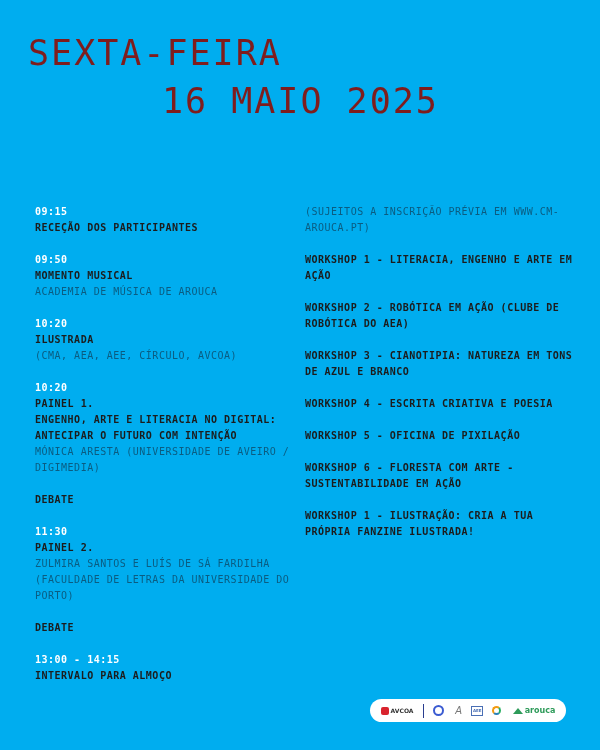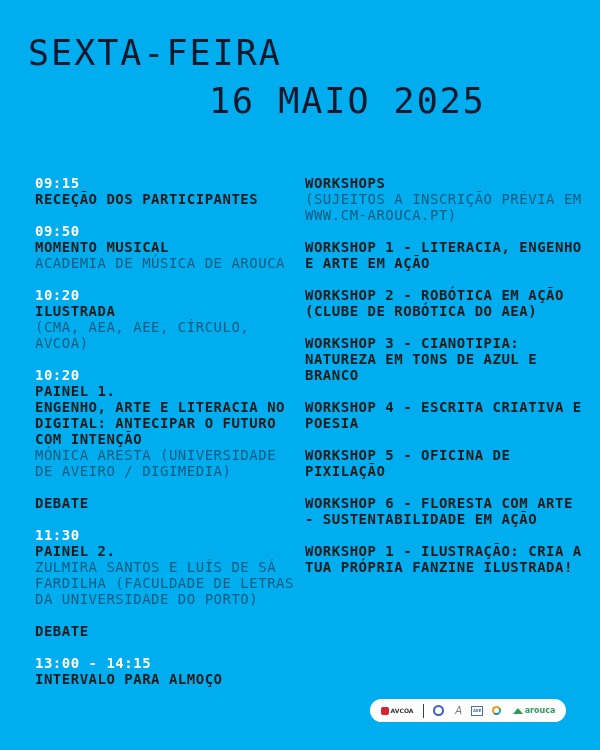--- a/index.html
+++ b/index.html
@@ -13,32 +13,32 @@
       position: relative;
       overflow: hidden;
       font-family: "DejaVu Sans Mono", "Liberation Mono", monospace;
       color: #1c1c1c;
     }
     .title-line {
       position: absolute;
       font-family: "DejaVu Sans Mono", monospace;
       font-size: 35px;
       letter-spacing: 2px;
-      color: #0f172a;
+      color: #7f1d1d;
       font-weight: normal;
       white-space: nowrap;
       line-height: 1;
     }
     .title-1 { left: 28px; top: 36px; }
-    .title-2 { left: 162px; top: 84px; margin-left: 47px; }
+    .title-2 { left: 162px; top: 84px; }
 
     .col {
       position: absolute;
-      top: 175px;
-      font-size: 14px;
+      top: 204px;
+      font-size: 10px;
       line-height: 16px;
       letter-spacing: 0.5px;
     }
     .col-left { left: 35px; width: 260px; }
     .col-right { left: 305px; width: 280px; }
 
     .block { margin-bottom: 16px; }
     .time {
       color: #ffffff;
       font-weight: bold;
@@ -138,21 +138,20 @@
     <span class="head">DEBATE</span>
   </div>
   <div class="block">
     <span class="time">13:00 - 14:15</span>
     <span class="head">INTERVALO PARA ALMOÇO</span>
   </div>
 </div>
 
 <div class="col col-right">
   <div class="block">
-    <span class="head">WORKSHOPS</span>
     <span class="sub">(SUJEITOS A INSCRIÇÃO PRÉVIA EM WWW.CM-AROUCA.PT)</span>
   </div>
   <div class="block">
     <span class="head">WORKSHOP 1 - LITERACIA, ENGENHO E ARTE EM AÇÃO</span>
   </div>
   <div class="block">
     <span class="head">WORKSHOP 2 - ROBÓTICA EM AÇÃO (CLUBE DE ROBÓTICA DO AEA)</span>
   </div>
   <div class="block">
     <span class="head">WORKSHOP 3 - CIANOTIPIA: NATUREZA EM TONS DE AZUL E BRANCO</span>

